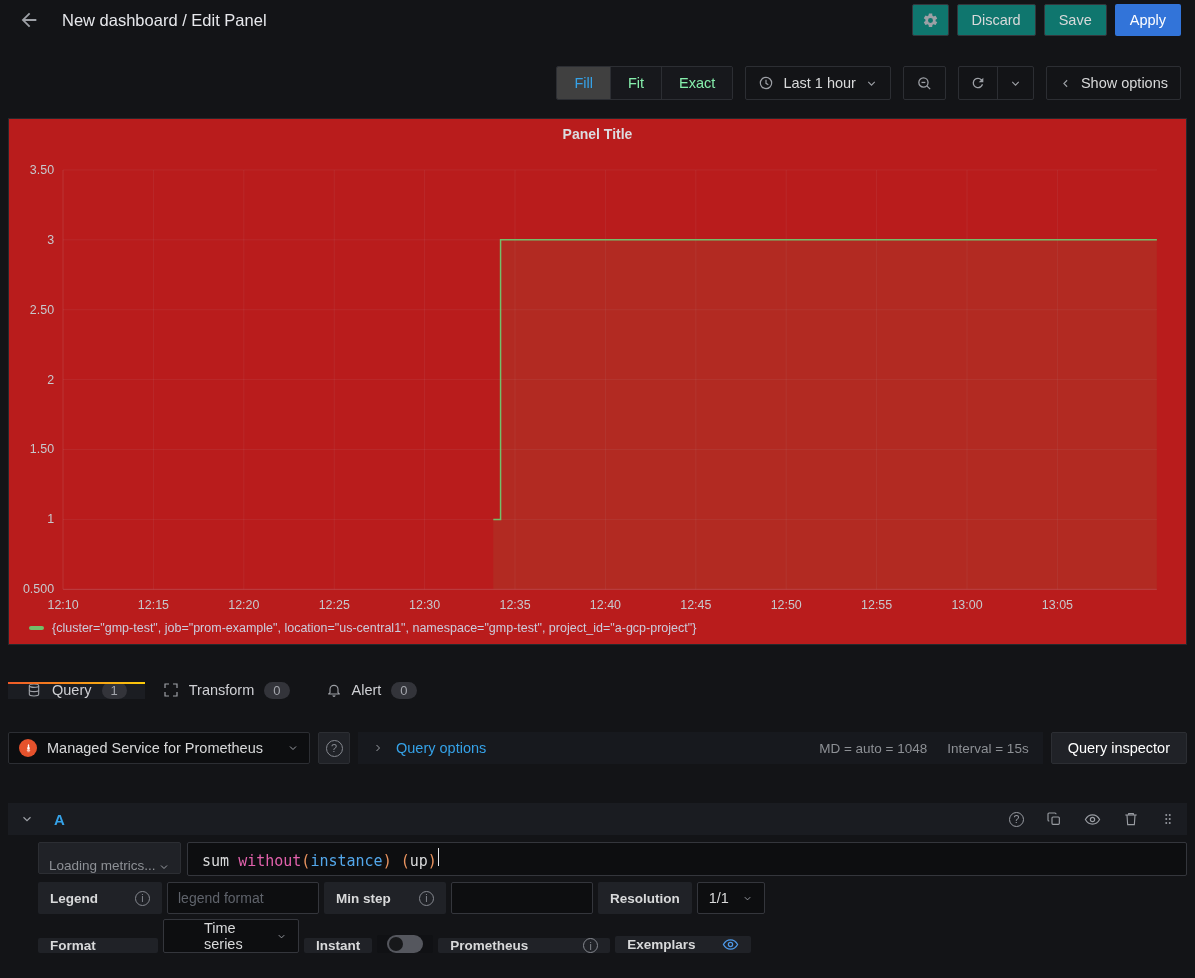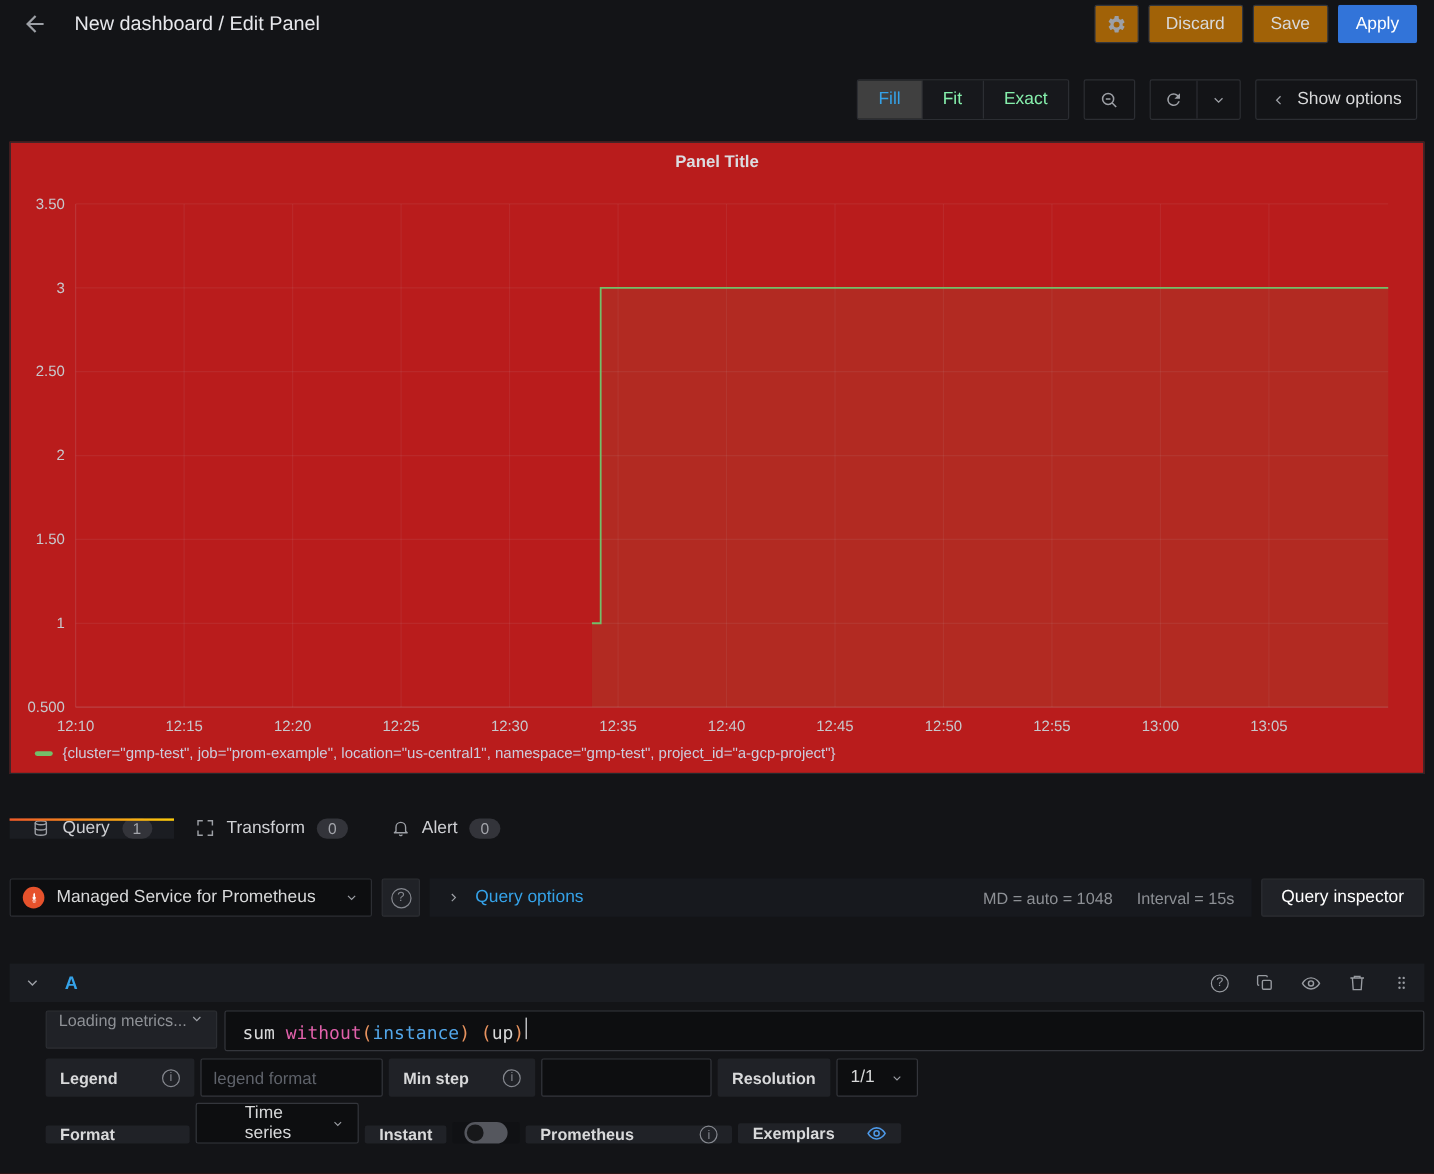--- a/index.html
+++ b/index.html
@@ -12,21 +12,21 @@
   svg { display:block; }
   .icon { color:#9da0a6; display:inline-flex; align-items:center; justify-content:center; }
 
   
   .app-header { height:40px; display:flex; align-items:center; padding:0 14px 0 16px; }
   .back-btn { background:none; border:none; color:#d8d9da; cursor:pointer; padding:2px; display:flex; }
   .app-title { font-size:16.5px; font-weight:500; color:#e7e8ec; margin-left:20px; }
   .header-actions { margin-left:auto; display:flex; gap:8px; align-items:center; }
   .btn {
     height:32px; padding:0 14px; display:inline-flex; align-items:center; justify-content:center;
-    background:#a16207; border:1px solid #34363c; border-radius:2px;
+    background:#0f766e; border:1px solid #34363c; border-radius:2px;
     color:#d8d9da; font-size:14.5px; font-weight:500; cursor:pointer; gap:8px;
   }
   .btn.icon-only { padding:0 9px; }
   .btn.primary { background:var(--accent-blue,#3274d9); border-color:transparent; color:#fff; }
 
   
   .edit-toolbar { margin-top:26px; height:34px; display:flex; justify-content:flex-end; align-items:center; gap:12px; padding-right:14px; }
   .seg-group { display:flex; border:1px solid #2c2e33; border-radius:2px; overflow:hidden; height:34px; }
   .seg { padding:0 17px; display:flex; align-items:center; background:#17181c; color:#86efac; border-right:1px solid #2c2e33; cursor:pointer; font-size:14.5px; }
   .seg:last-child { border-right:none; }
@@ -60,21 +60,21 @@
   .qo-label { color:var(--link-blue,#35a2e8); font-size:14.5px; font-weight:500; }
   .qo-meta { margin-left:auto; display:flex; gap:20px; color:#8d9095; font-size:13.5px; }
   .inspector-btn { height:32px; padding:0 16px; display:flex; align-items:center; background:#202227; border:1px solid #2c2e33; border-radius:2px; color:#fff; font-weight:500; font-size:14.5px; cursor:pointer; }
 
   
   .qrow-header { margin:39px 8px 0; height:32px; display:flex; align-items:center; padding:0 12px; background:#1a1c21; }
   .ref-id { color:var(--link-blue,#35a2e8); font-weight:700; font-size:15px; margin-left:20px; }
   .qrow-icons { margin-left:auto; display:flex; gap:22px; align-items:center; }
   .qrow-icons .icon { cursor:pointer; color:#989ba1; }
   .editor-line { margin:7px 8px 0 38px; display:flex; gap:6px; height:32px; }
-  .metric-select { width:143px; display:flex; align-items:flex-start; justify-content:space-between; padding:0 10px; background:#202227; border:1px solid #2c2e33; border-radius:2px; color:#8e9196; font-size:13.5px; cursor:pointer; }
+  .metric-select { width:143px; display:flex; align-items:flex-end; justify-content:space-between; padding:0 10px; background:#202227; border:1px solid #2c2e33; border-radius:2px; color:#8e9196; font-size:13.5px; cursor:pointer; }
   .code-editor { flex:1; display:flex; align-items:center; padding:16px 14px; background:#0d0e10; border:1px solid #34363c; border-radius:2px; cursor:text;
     font-family:"DejaVu Sans Mono","Liberation Mono",monospace; font-size:15px; white-space:pre; }
   .tok-plain { color:#d8d9da; } .tok-keyword { color:var(--code-keyword,#e161ab); }
   .tok-paren { color:var(--code-paren,#e8935f); } .tok-label { color:var(--code-label,#53a7ea); }
   .caret { width:1.5px; height:18px; background:#e7e8ec; display:inline-block; margin-left:1px; }
 
   .opts-line { margin:8px 8px 0 38px; display:flex; gap:5px; height:32px; }
   .opts-line.second { margin-top:7px;align-items:flex-end; }
   .flabel { display:flex; align-items:center; gap:9px; padding:0 12px; background:#202227; border-radius:2px; font-size:13.5px; font-weight:600; color:#d8d9da; }
   .tinput { height:32px; background:#0d0e10; border:1px solid #34363c; border-radius:2px; color:#d8d9da; padding:0 10px; font-size:14px; font-family:"Liberation Sans",sans-serif; outline:none; }
@@ -110,20 +110,34 @@
     <button class="btn primary">Apply</button>
   </div>
 </div>
 
 <div class="edit-toolbar">
   <div class="seg-group">
     <div class="seg active">Fill</div>
     <div class="seg">Fit</div>
     <div class="seg">Exact</div>
   </div>
+  <button class="tool-btn">
+    <span class="icon">
+      <svg width="16" height="16" viewBox="0 0 24 24" fill="none" stroke="currentColor" stroke-width="1.8">
+          <circle cx="12" cy="12" r="8.5"></circle>
+          <polyline points="12 7 12 12.5 15.5 14.5"></polyline>
+        </svg>
+    </span>
+    <span>Last 1 hour</span>
+    <span class="icon">
+      <svg width="13" height="13" viewBox="0 0 24 24" fill="none" stroke="currentColor" stroke-width="2">
+          <polyline points="6 9 12 15 18 9"></polyline>
+        </svg>
+    </span>
+  </button>
   <button class="tool-btn">
     <span class="icon">
       <svg width="17" height="17" viewBox="0 0 24 24" fill="none" stroke="currentColor" stroke-width="1.8">
           <circle cx="10.5" cy="10.5" r="6.5"></circle>
           <line x1="7.8" y1="10.5" x2="13.2" y2="10.5"></line>
           <line x1="15.3" y1="15.3" x2="20" y2="20"></line>
         </svg>
     </span>
   </button>
   <div class="joined">

